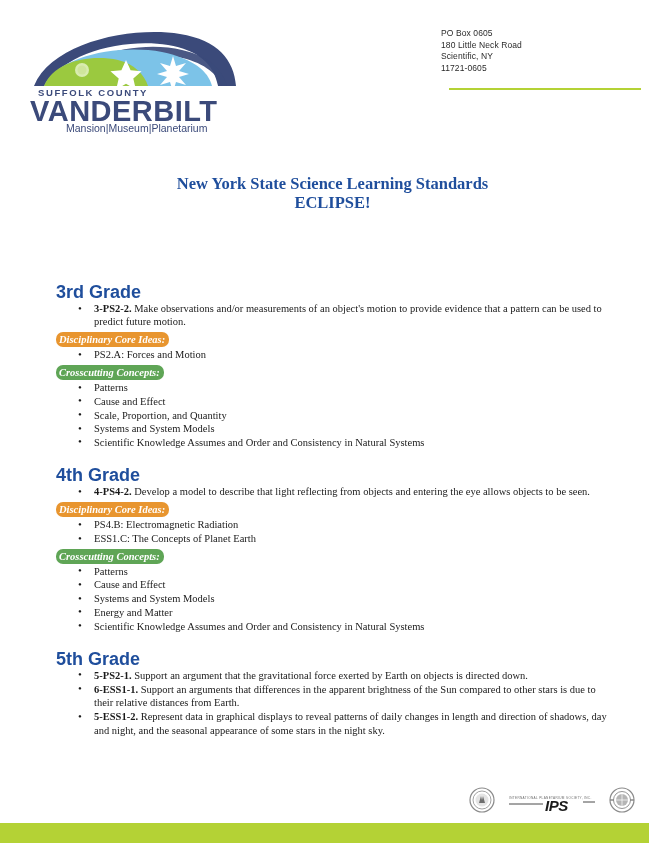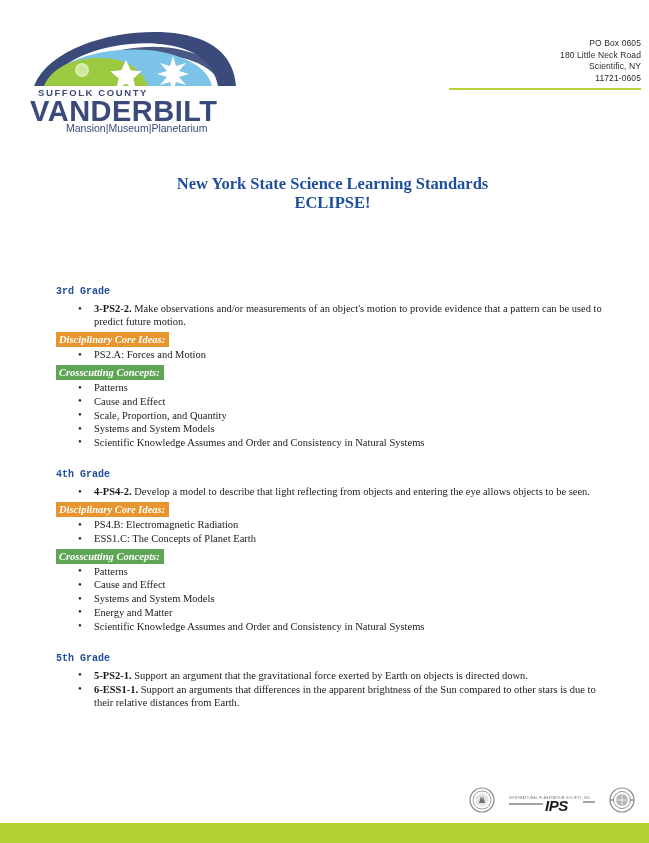--- a/index.html
+++ b/index.html
@@ -31,23 +31,23 @@
     top: 26px;
     width: 218px;
     height: 108px;
   }
 
   .logo-svg { display: block; width: 218px; height: 108px; }
 
   .address-block {
     position: absolute;
     right: 8px;
-    top: 38px;
+    top: 28px;
     width: 200px;
-    text-align: right;
+    text-align: left;
     font-family: "Liberation Sans", sans-serif;
     font-size: 8.5px;
     line-height: 11.5px;
     color: #2b2b2b;
     letter-spacing: 0.1px;
   }
 
   .address-rule {
     position: absolute;
     right: 8px;
@@ -76,37 +76,38 @@
     top: 150px;
     width: 649px;
     padding: 0 40px 0 56px;
   }
 
   .grade-section { margin-top: 18px; }
   .grade-section:first-child { margin-top: 72px; }
 
   .grade-heading {
     color: #1f4e9c;
-    font-family: Liberation Mono, monospace;
+    font-family: Liberation Sans, sans-serif;
     font-weight: bold;
-    font-size: 10px;
+    font-size: 18px;
     line-height: 16px;
     margin-bottom: 2px;
   }
 
   .band {
     display: inline-block;
     color: #ffffff;
     font-family: "Liberation Serif", serif;
     font-weight: bold;
     font-style: italic;
     font-size: 10.5px;
     line-height: 13px;
     padding: 1px 4px 1px 3px;
     margin: 3px 0 1px 0;
+    border-radius: 7px;
   }
   .band.orange { background: #e8952f; }
   .band.green  { background: #5fa556; }
 
   ul.bullets {
     list-style: none;
     margin: 0;
     padding: 0;
   }
 
@@ -233,20 +234,21 @@
             <li>Cause and Effect</li>
             <li>Systems and System Models</li>
             <li>Energy and Matter</li>
             <li>Scientific Knowledge Assumes and Order and Consistency in Natural Systems</li>
           </ul></div>
         <div class="grade-section">
           <div class="grade-heading">5th Grade</div>
           <ul class="bullets standards">
             <li><span class="code">5-PS2-1.</span><span> Support an argument that the gravitational force exerted by Earth on objects is directed down.</span></li>
             <li><span class="code">6-ESS1-1.</span><span> Support an arguments that differences in the apparent brightness of the Sun compared to other stars is due to their relative distances from Earth.</span></li>
+            <li><span class="code">5-ESS1-2.</span><span> Represent data in graphical displays to reveal patterns of daily changes in length and direction of shadows, day and night, and the seasonal appearance of some stars in the night sky.</span></li>
           </ul>
         </div>
       </div>
   </div>
 
   <div class="footer-logos">
 
     <svg width="26" height="26" viewBox="0 0 26 26">
       <circle cx="13" cy="13" r="12" fill="none" stroke="#8a8a8a" stroke-width="1.2"></circle>
       <circle cx="13" cy="13" r="9" fill="none" stroke="#8a8a8a" stroke-width="0.8"></circle>

